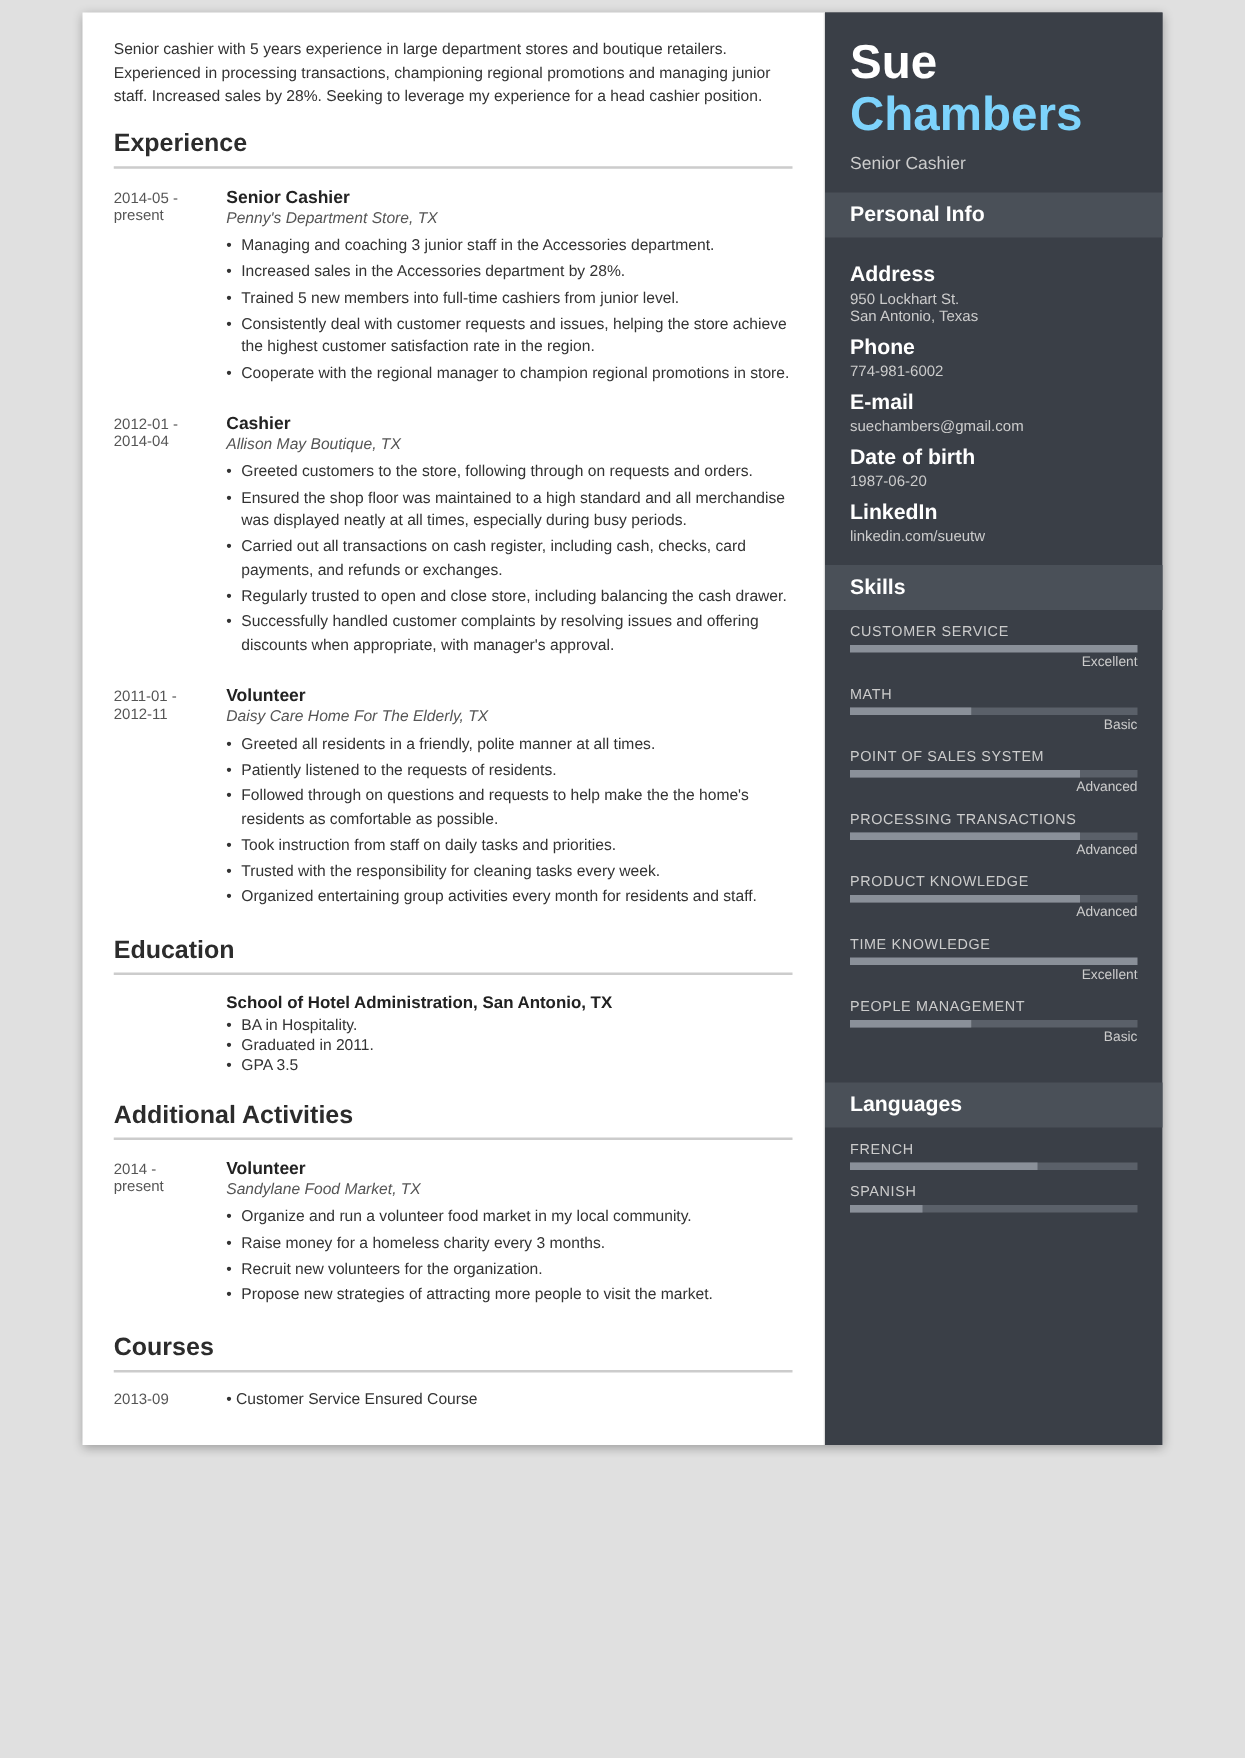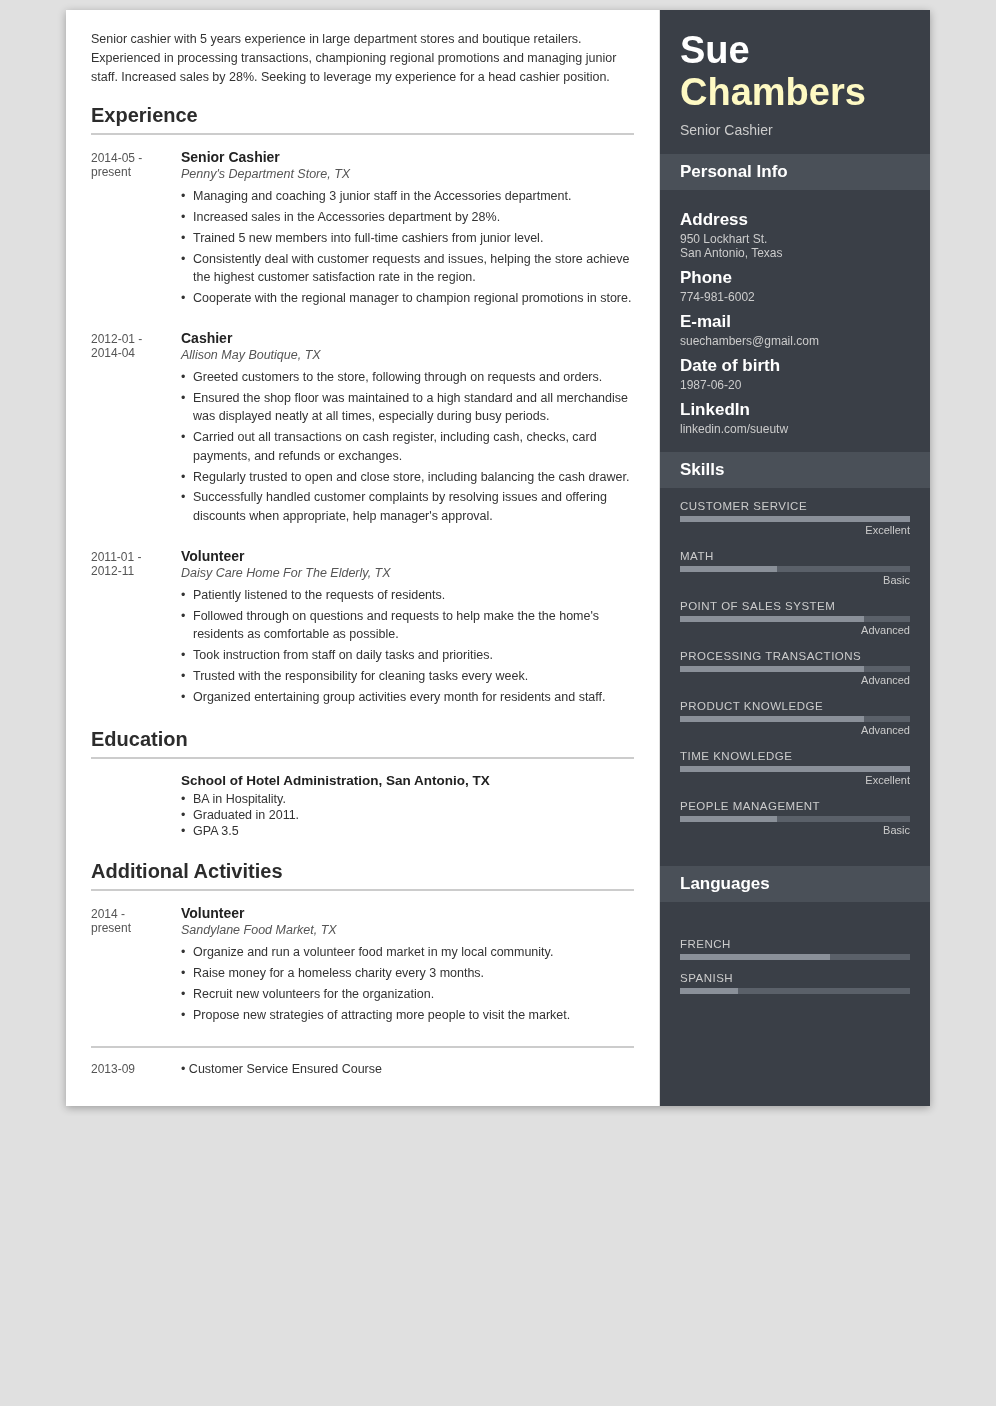--- a/index.html
+++ b/index.html
@@ -97,21 +97,21 @@
     .name-first {
       font-size: 38px;
       font-weight: bold;
       line-height: 1.1;
       color: white;
     }
     .name-last {
       font-size: 38px;
       font-weight: bold;
       line-height: 1.1;
-      color: #fef9c3;
+      color: #7dd3fc;
     }
     .job-title-sidebar {
       font-size: 14px;
       color: #ccc;
       margin-top: 8px;
     }
     .sidebar-section-title {
       font-size: 17px;
       font-weight: bold;
       color: white;
@@ -157,21 +157,20 @@
       background: #8a9099;
     }
     .skill-level-label {
       text-align: right;
       font-size: 11px;
       color: #ccc;
       margin-top: 2px;
     }
     .languages-section {
       padding: 0 20px 16px 20px;
-      margin-top: 24px;
     }
     .lang-item {
       margin-bottom: 12px;
     }
     .lang-name {
       font-size: 11.5px;
       color: #ccc;
       letter-spacing: 0.5px;
       margin-bottom: 4px;
     }
@@ -265,30 +264,31 @@
           <div class="exp-item">
     <div class="exp-date">2012-01 -<br>2014-04</div>
     <div class="exp-content">
       <div class="exp-title">Cashier</div>
       <div class="exp-company">Allison May Boutique, TX</div>
       <ul class="exp-bullets">
         <li>Greeted customers to the store, following through on requests and orders.</li>
                 <li>Ensured the shop floor was maintained to a high standard and all merchandise was displayed neatly at all times, especially during busy periods.</li>
                 <li>Carried out all transactions on cash register, including cash, checks, card payments, and refunds or exchanges.</li>
                 <li>Regularly trusted to open and close store, including balancing the cash drawer.</li>
-                <li>Successfully handled customer complaints by resolving issues and offering discounts when appropriate, help manager's approval.</li>
+                <li>Successfully handled customer complaints by resolving issues and offering discounts when appropriate, with manager's approval.</li>
       </ul>
     </div>
   </div>
           <div class="exp-item">
     <div class="exp-date">2011-01 -<br>2012-11</div>
     <div class="exp-content">
       <div class="exp-title">Volunteer</div>
       <div class="exp-company">Daisy Care Home For The Elderly, TX</div>
       <ul class="exp-bullets">
+        <li>Greeted all residents in a friendly, polite manner at all times.</li>
                 <li>Patiently listened to the requests of residents.</li>
                 <li>Followed through on questions and requests to help make the the home's residents as comfortable as possible.</li>
                 <li>Took instruction from staff on daily tasks and priorities.</li>
                 <li>Trusted with the responsibility for cleaning tasks every week.</li>
                 <li>Organized entertaining group activities every month for residents and staff.</li>
       </ul>
     </div>
   </div>
         </div>
     </div>
@@ -325,20 +325,21 @@
                 <li>Raise money for a homeless charity every 3 months.</li>
                 <li>Recruit new volunteers for the organization.</li>
                 <li>Propose new strategies of attracting more people to visit the market.</li>
       </ul>
     </div>
   </div>
         </div>
     </div>
 
     <div>
+      <div class="section-title">Courses</div>
       <hr class="section-divider">
       <div id="courses-list">
           <div class="course-item">
     <div class="course-date">2013-09</div>
     <div class="course-content">• Customer Service Ensured Course</div>
   </div>
         </div>
     </div>
   </div>
 

